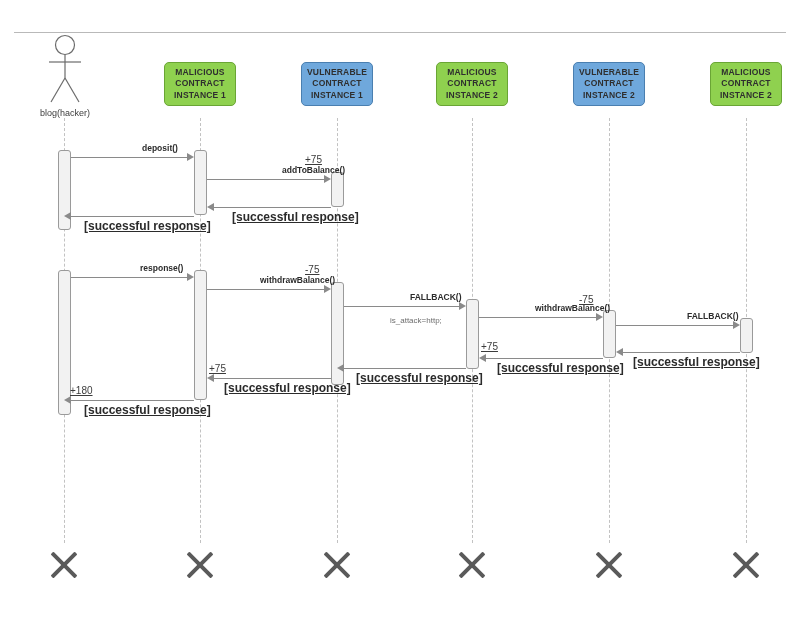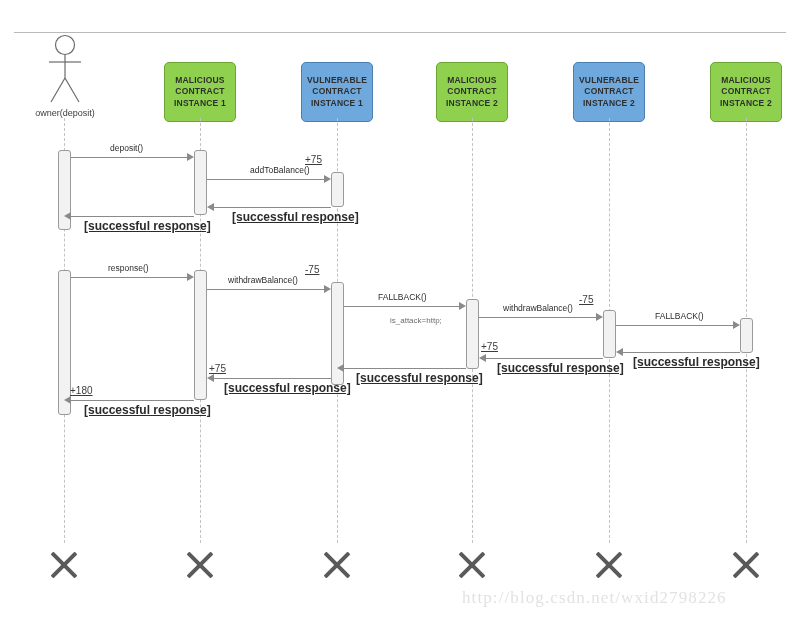--- a/index.html
+++ b/index.html
@@ -7,21 +7,21 @@
   body{
     font-family:"Liberation Sans", sans-serif;
     width:800px;height:618px;position:relative;overflow:hidden;
     color:#3c3c3c;
   }
   #canvas{position:absolute;left:0;top:0;width:800px;height:618px;}
   .topline{position:absolute;left:14px;top:32px;width:772px;height:1px;background:#b9b9b9;}
 
   
   .head{
-    position:absolute;width:72px;height:60px;border-radius:5px;
+    position:absolute;width:72px;height:44px;border-radius:5px;
     display:flex;align-items:center;justify-content:center;text-align:center;
     font-size:8.5px;font-weight:bold;line-height:11.5px;letter-spacing:.2px;
     color:#2f2f2f;box-sizing:border-box;
   }
   .head.green{background:#8fd14f;border:1px solid #6aa535;}
   .head.blue{background:#6fa8dc;border:1px solid #4a7fb0;}
 
   
   .actor-label{
     position:absolute;font-size:9px;color:#3c3c3c;white-space:nowrap;
@@ -43,22 +43,23 @@
     position:absolute;width:0;height:0;
     border-top:4px solid transparent;border-bottom:4px solid transparent;
     border-left:7px solid #8a8a8a;
   }
   .arrowL{
     position:absolute;width:0;height:0;
     border-top:4px solid transparent;border-bottom:4px solid transparent;
     border-right:7px solid #8a8a8a;
   }
   .mlabel{
-    position:absolute;font-size:8.5px;font-weight:normal;color:#2b2b2b;
+    position:absolute;font-size:8.5px;font-weight:bold;color:#2b2b2b;
     white-space:nowrap;
+    margin-left:32px;
   }
   .rlabel{
     position:absolute;font-size:12px;font-weight:bold;color:#2b2b2b;
     white-space:nowrap;
     text-decoration:underline;
   }
   .amount{
     position:absolute;font-size:10px;color:#3c3c3c;white-space:nowrap;text-decoration:underline;
   }
   .note{
@@ -86,21 +87,21 @@
 
   <div class="topline"></div>
 
   <svg style="position:absolute;left:44px;top:34px;" width="42" height="72">
     <circle cx="21" cy="11" r="9.5" fill="none" stroke="#6b6b6b" stroke-width="1.2"></circle>
     <line x1="21" y1="20.5" x2="21" y2="44" stroke="#6b6b6b" stroke-width="1.2"></line>
     <line x1="5" y1="28" x2="37" y2="28" stroke="#6b6b6b" stroke-width="1.2"></line>
     <line x1="21" y1="44" x2="7" y2="68" stroke="#6b6b6b" stroke-width="1.2"></line>
     <line x1="21" y1="44" x2="35" y2="68" stroke="#6b6b6b" stroke-width="1.2"></line>
   </svg>
-  <div class="actor-label" style="left:14px;top:108px;width:102px;">owner(deposit)</div>
+  <div class="actor-label" style="left:14px;top:108px;width:102px;">blog(hacker)</div>
 
   <div class="head green" style="left:164px;top:62px;">
     <div>
       <div>MALICIOUS</div>
       <div>CONTRACT</div>
       <div>INSTANCE 1</div>
     </div>
   </div>
   <div class="head blue" style="left:301px;top:62px;">
     <div>
@@ -230,15 +231,14 @@
     </div>
   <div class="xmark" style="left:592px;top:548px;">
       <span class="a"></span>
       <span class="b"></span>
     </div>
   <div class="xmark" style="left:729px;top:548px;">
       <span class="a"></span>
       <span class="b"></span>
     </div>
 
-  <div class="watermark">http://blog.csdn.net/wxid2798226</div>
 
 </div>
 
 </body></html>

